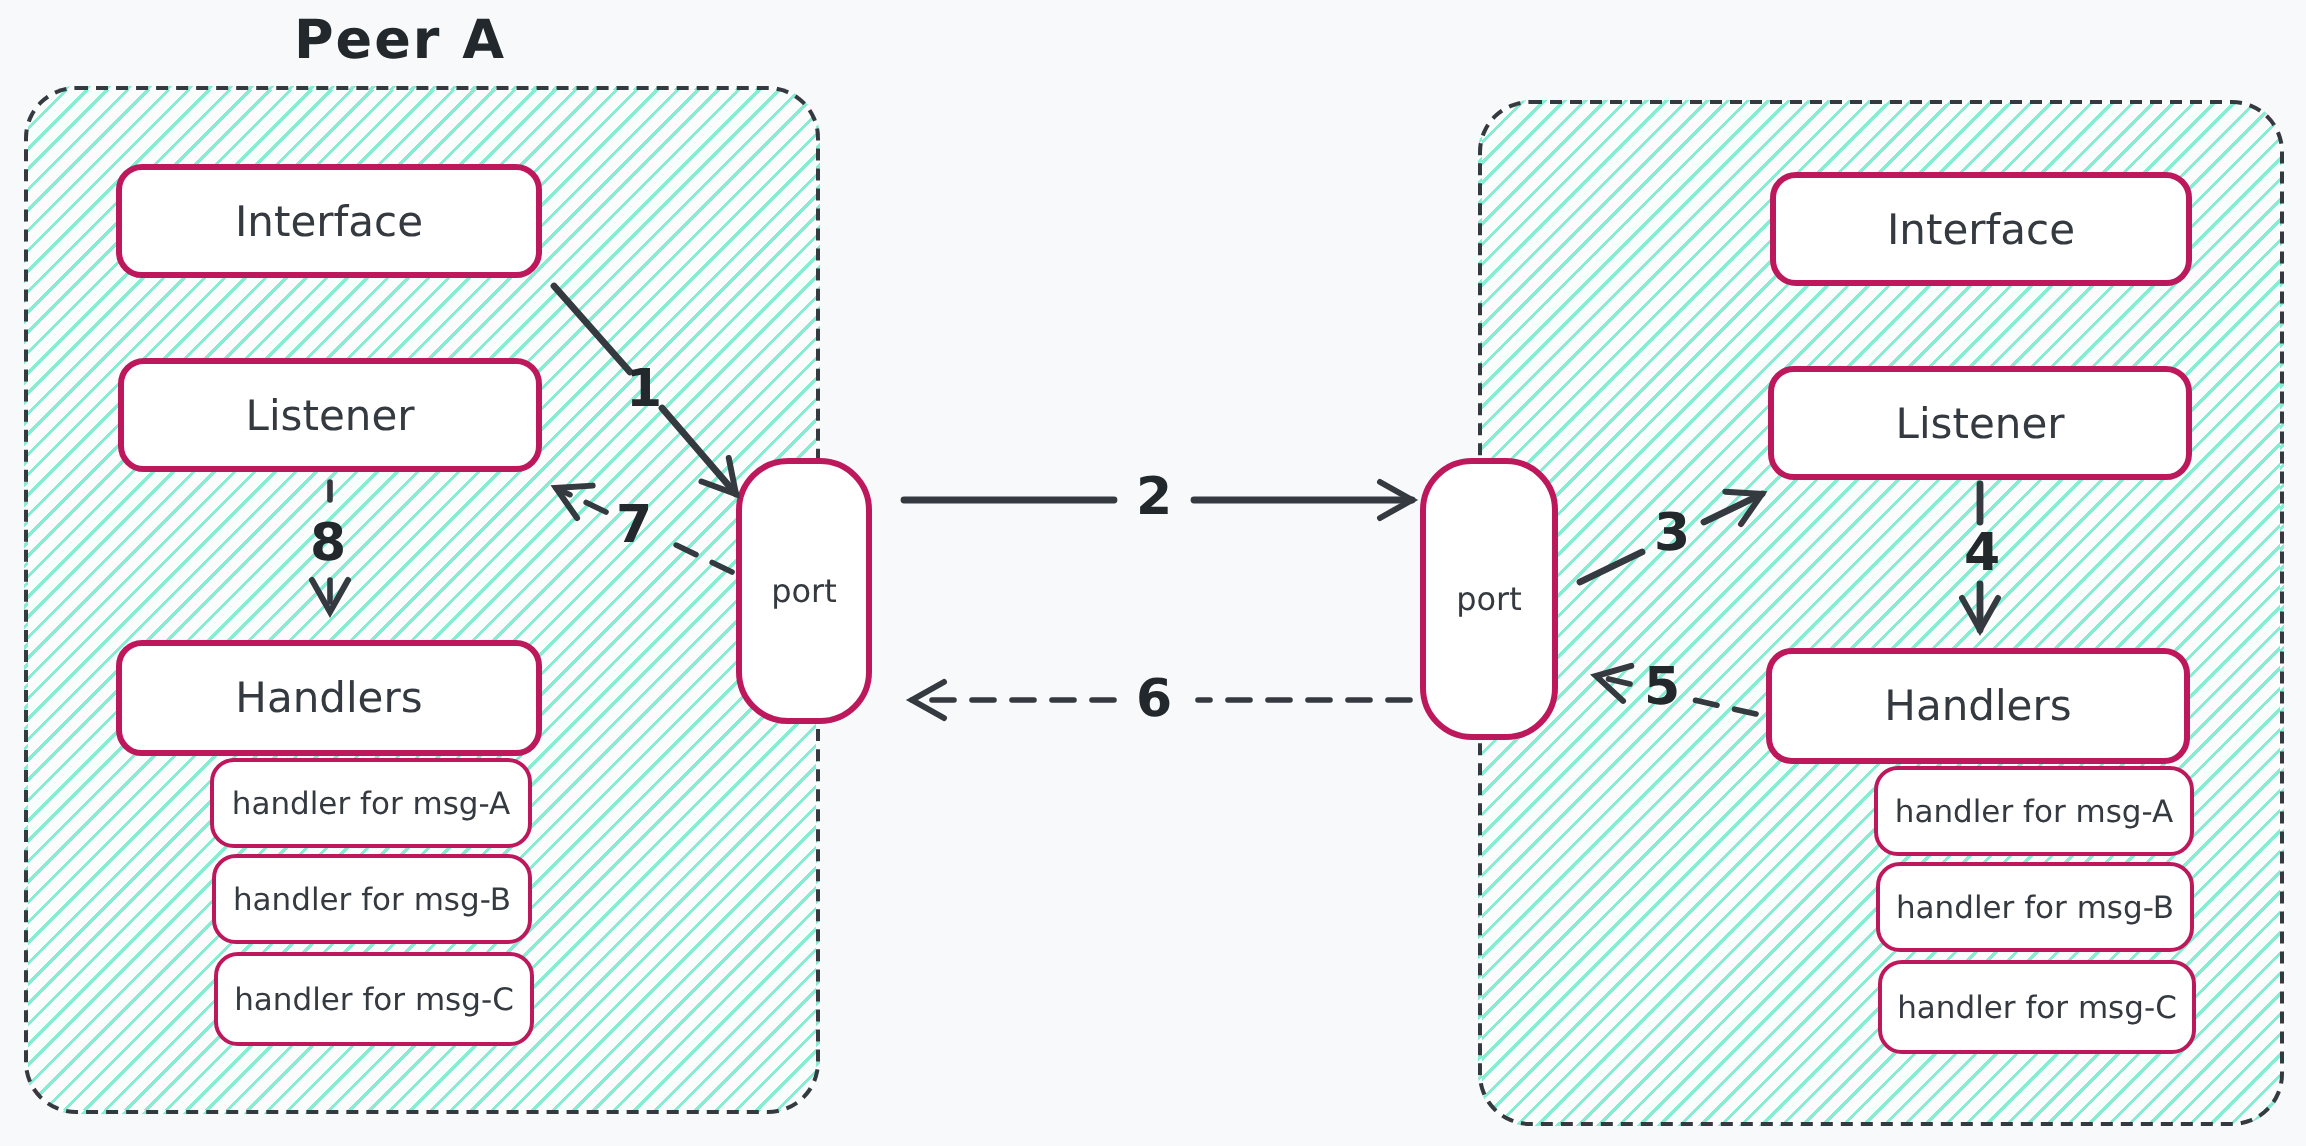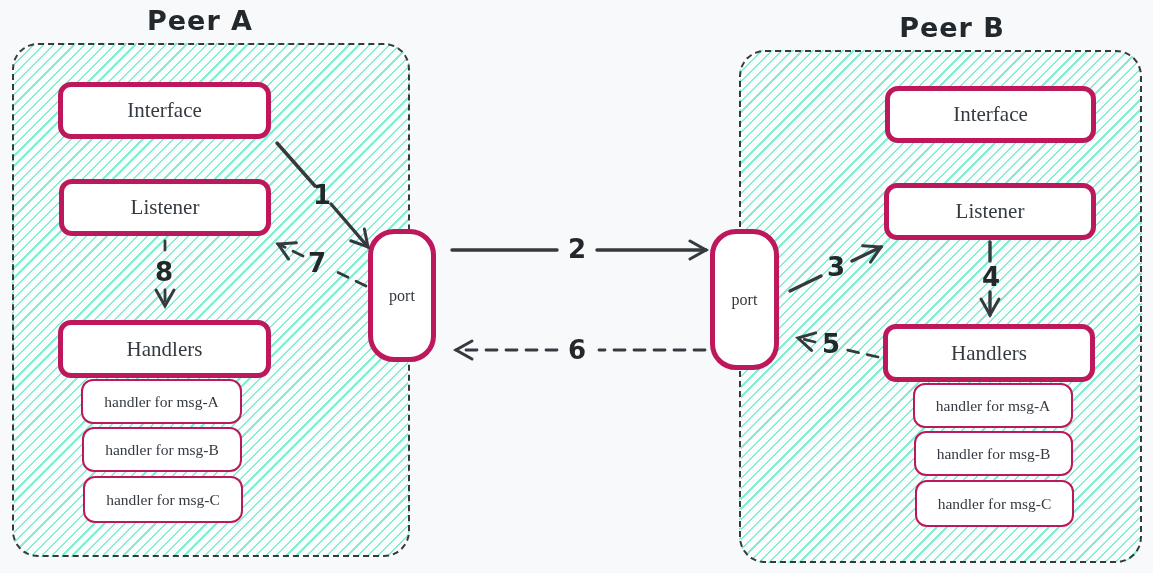--- a/index.html
+++ b/index.html
@@ -37,36 +37,36 @@
     letter-spacing:1px;
     color:#23282d;
     z-index:4;
     white-space:nowrap;
   }
 
   
   .node{
     position:absolute;
     background:var(--box-fill);
-    border:5px solid #be185d;
+    border:3px solid #be185d;
     border-radius:13px;
     display:flex;
     align-items:center;
     justify-content:center;
     font-size:21px;
     font-weight:500;
     z-index:3;
     white-space:nowrap;
-    font-family:Liberation Serif, serif;
   }
   .handler-item{
     border-width:2.6px;
     border-radius:12px;
     font-size:15.5px;
     font-weight:500;
+    margin-left:24px;
   }
   .port{
     font-size:16px;
     border-radius:26px;
     z-index:5;
   }
 
   
   svg.arrows{
     position:absolute;left:0;top:0;width:1153px;height:573px;
@@ -96,21 +96,20 @@
 
   <div class="node" style="left:58px;top:82px;width:213px;height:57px;">Interface</div>
   <div class="node" style="left:59px;top:179px;width:212px;height:57px;">Listener</div>
   <div class="node" style="left:58px;top:320px;width:213px;height:58px;">Handlers</div>
   <div class="node handler-item" style="left:81px;top:379px;width:161px;height:45px;">handler for msg-A</div>
   <div class="node handler-item" style="left:82px;top:427px;width:160px;height:45px;">handler for msg-B</div>
   <div class="node handler-item" style="left:83px;top:476px;width:160px;height:47px;">handler for msg-C</div>
   <div class="node port" style="left:368px;top:229px;width:68px;height:133px;">port</div>
 
   <div class="peer" style="left:739px;top:50px;width:403px;height:513px;"></div>
-  <div class="peer-title" style="left:952px;top:12px;">Peer B</div>
 
   <div class="node" style="left:885px;top:86px;width:211px;height:57px;">Interface</div>
   <div class="node" style="left:884px;top:183px;width:212px;height:57px;">Listener</div>
   <div class="node" style="left:883px;top:324px;width:212px;height:58px;">Handlers</div>
   <div class="node handler-item" style="left:913px;top:383px;width:160px;height:45px;">handler for msg-A</div>
   <div class="node handler-item" style="left:914px;top:431px;width:159px;height:45px;">handler for msg-B</div>
   <div class="node handler-item" style="left:915px;top:480px;width:159px;height:47px;">handler for msg-C</div>
   <div class="node port" style="left:710px;top:229px;width:69px;height:141px;">port</div>
 
   <svg class="arrows" viewBox="0 0 1153 573" xmlns="http://www.w3.org/2000/svg">

